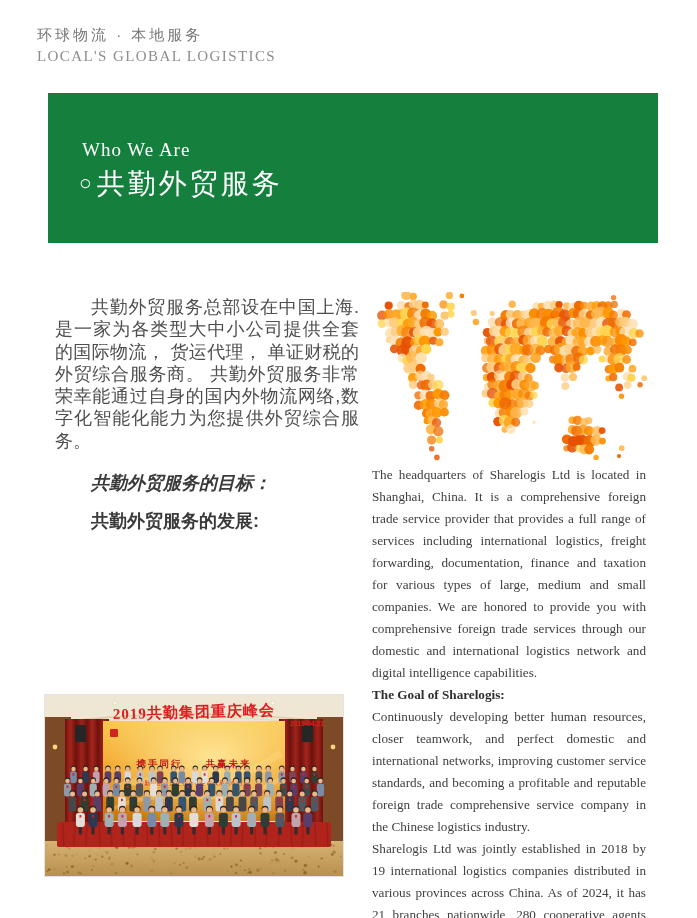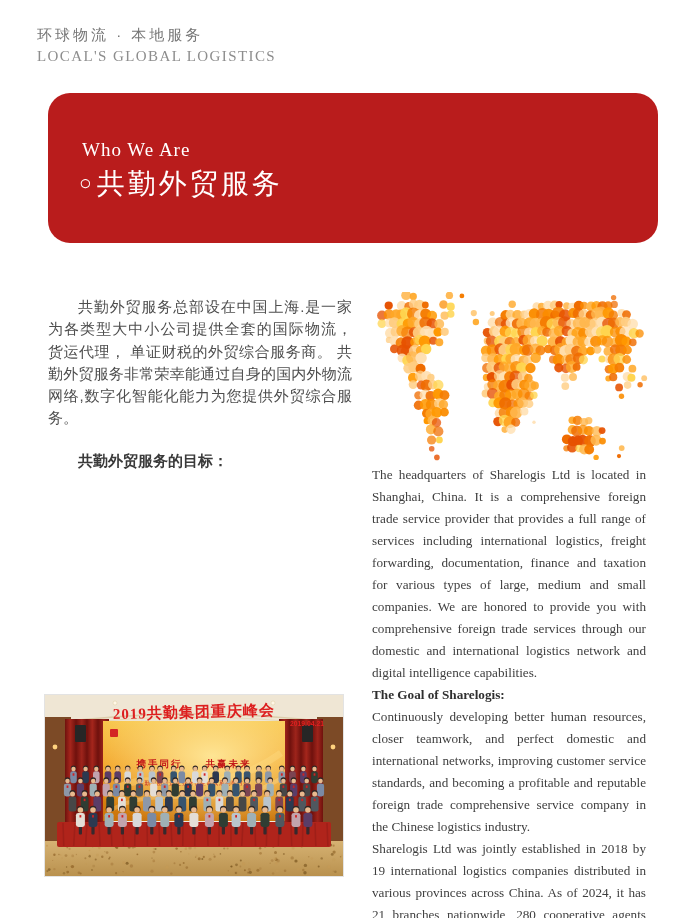--- a/index.html
+++ b/index.html
@@ -15,24 +15,24 @@
   .hdr-cn{font-size:15px;letter-spacing:3px;color:#767676;}
   .hdr-en{font-size:15px;font-family:"Liberation Serif",serif;letter-spacing:1.4px;color:#8d8d8d;margin-top:3px;}
 
   
   #hero-banner{left:48px;top:93px;width:610px;height:150px;background:#d02f35;color:#ffffff;}
   .banner-eyebrow{position:absolute;left:34px;top:46px;font-family:"Liberation Serif",serif;font-size:19px;letter-spacing:1px;}
   .banner-title{position:absolute;left:31px;top:72px;font-size:28px;letter-spacing:3px;font-weight:500;white-space:nowrap;}
   .banner-marker{font-size:21px;vertical-align:3px;margin-right:2px;font-weight:400;}
 
   
-  #cn-column{left:48px;top:296px;width:304px;font-size:15px;line-height:22.3px;color:#4e4e4e;text-align:justify;}
+  #cn-column{left:55px;top:296px;width:304px;font-size:18px;line-height:22.3px;color:#4e4e4e;text-align:justify;}
   #cn-column p{margin:0;text-indent:2em;}
   .cn-head{font-weight:bold;color:#3a3a3a;text-indent:2em;}
-  .cn-gap1{margin-top:20px;}
+  .cn-gap1{margin-top:20px;font-style:italic;}
   .cn-gap2{margin-top:16px;}
 
   
   #world-map{left:368px;top:292px;width:292px;height:170px;}
 
   
   #en-column{left:372px;top:464px;width:274px;font-family:"Liberation Serif",serif;font-size:13.2px;line-height:22px;color:#3e3e3e;text-align:justify;}
   #en-column p{margin:0;}
   .en-head{font-weight:bold;color:#2f2f2f;}
   .en-gap1{}
@@ -43,30 +43,31 @@
   #group-photo svg{display:block;}
 </style>
 </head>
 <body>
 
 <header class="abs" id="page-header">
   <div class="hdr-cn">环球物流 · 本地服务</div>
   <div class="hdr-en">LOCAL'S GLOBAL LOGISTICS</div>
 </header>
 
-<section class="abs" id="hero-banner" style="background: #b91c1c; border-radius: 22px;">
+<section class="abs" id="hero-banner" style="background: #15803d;">
   <div class="banner-eyebrow">Who We Are</div>
   <div class="banner-title">
     <span class="banner-marker">○</span><span>共勤外贸服务</span>
   </div>
 </section>
 
 <section class="abs" id="cn-column">
   <p>共勤外贸服务总部设在中国上海.是一家为各类型大中小公司提供全套的国际物流， 货运代理， 单证财税的外贸综合服务商。 共勤外贸服务非常荣幸能通过自身的国内外物流网络,数字化智能化能力为您提供外贸综合服务。</p>
   <div class="cn-head cn-gap1">共勤外贸服务的目标：</div>
+  <div class="cn-head cn-gap2">共勤外贸服务的发展:</div>
 </section>
 
 <div class="abs" id="world-map">
   <svg width="292" height="170" viewBox="0 0 292 170">
     <g id="map-dots">
         <circle cx="38.1" cy="3.2" r="4.9" fill="#ffb74d" opacity="0.87"></circle>
         <circle cx="45.3" cy="4.4" r="3.6" fill="#ffa726" opacity="0.92"></circle>
         <circle cx="81.4" cy="3.4" r="3.7" fill="#ffa726" opacity="0.78"></circle>
         <circle cx="93.9" cy="3.9" r="2.4" fill="#f57c00" opacity="0.99"></circle>
         <circle cx="245.6" cy="5.6" r="2.7" fill="#ef6c00" opacity="0.76"></circle>

